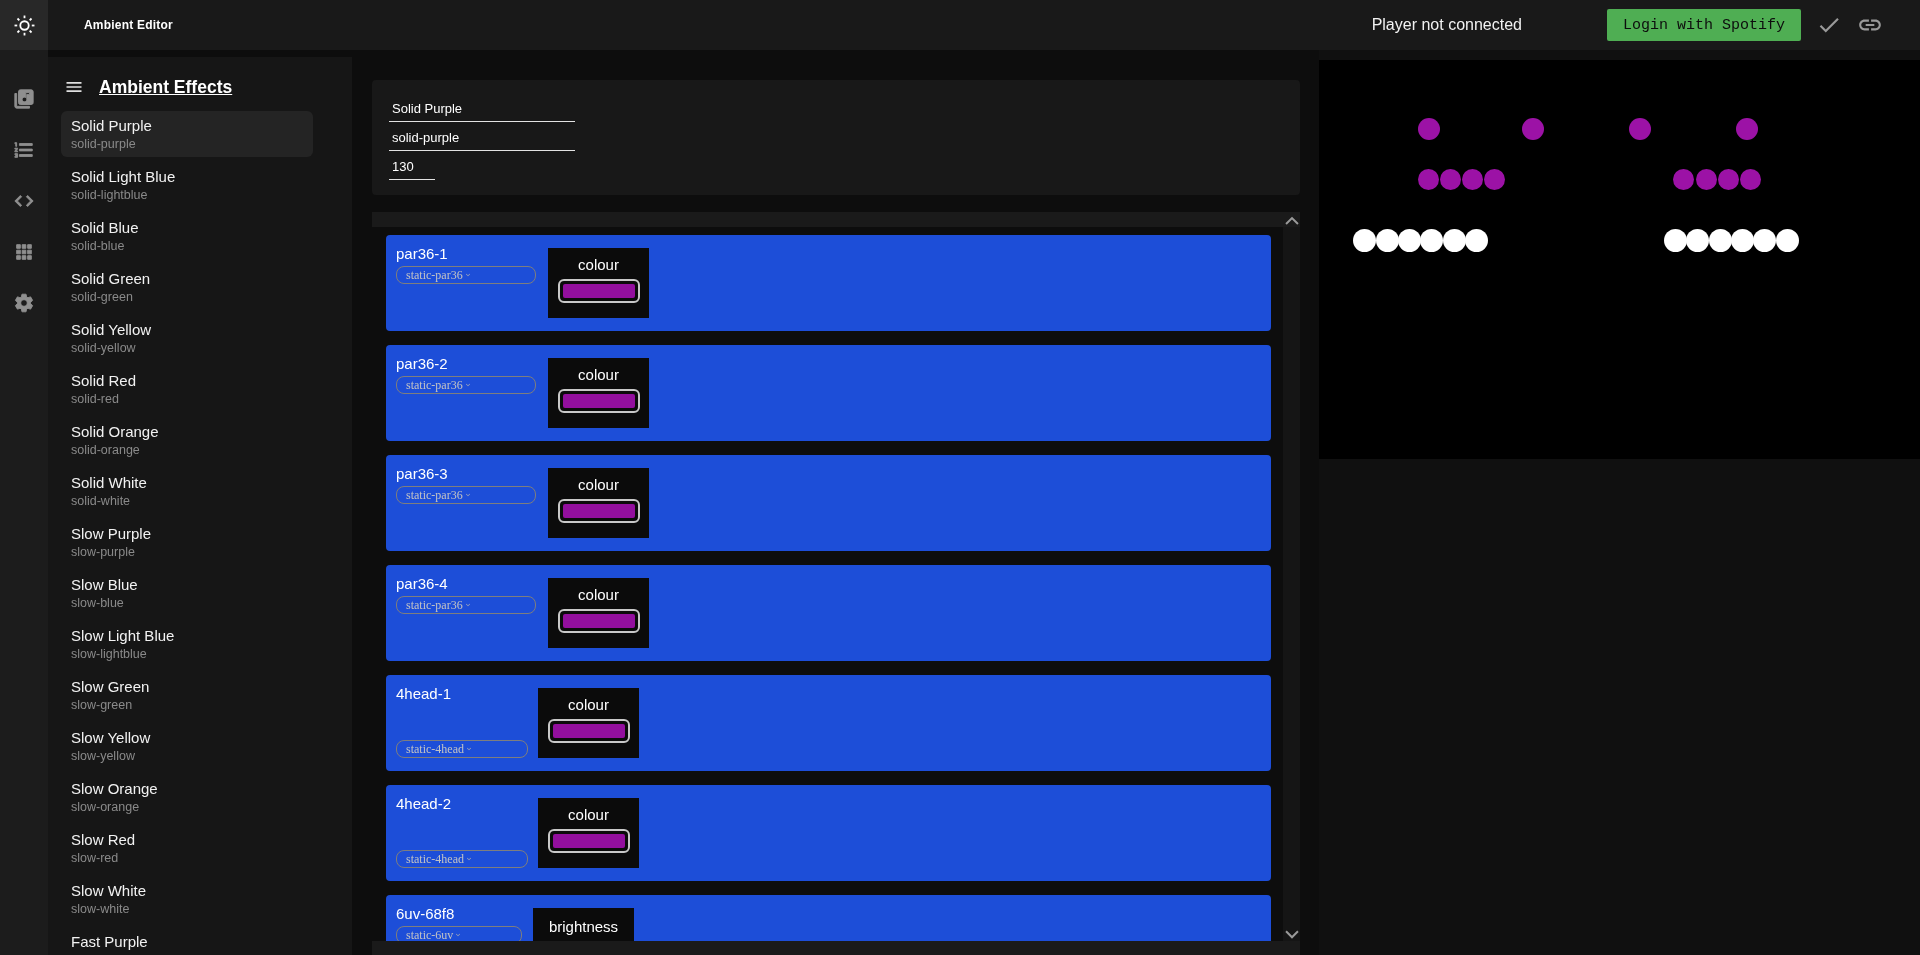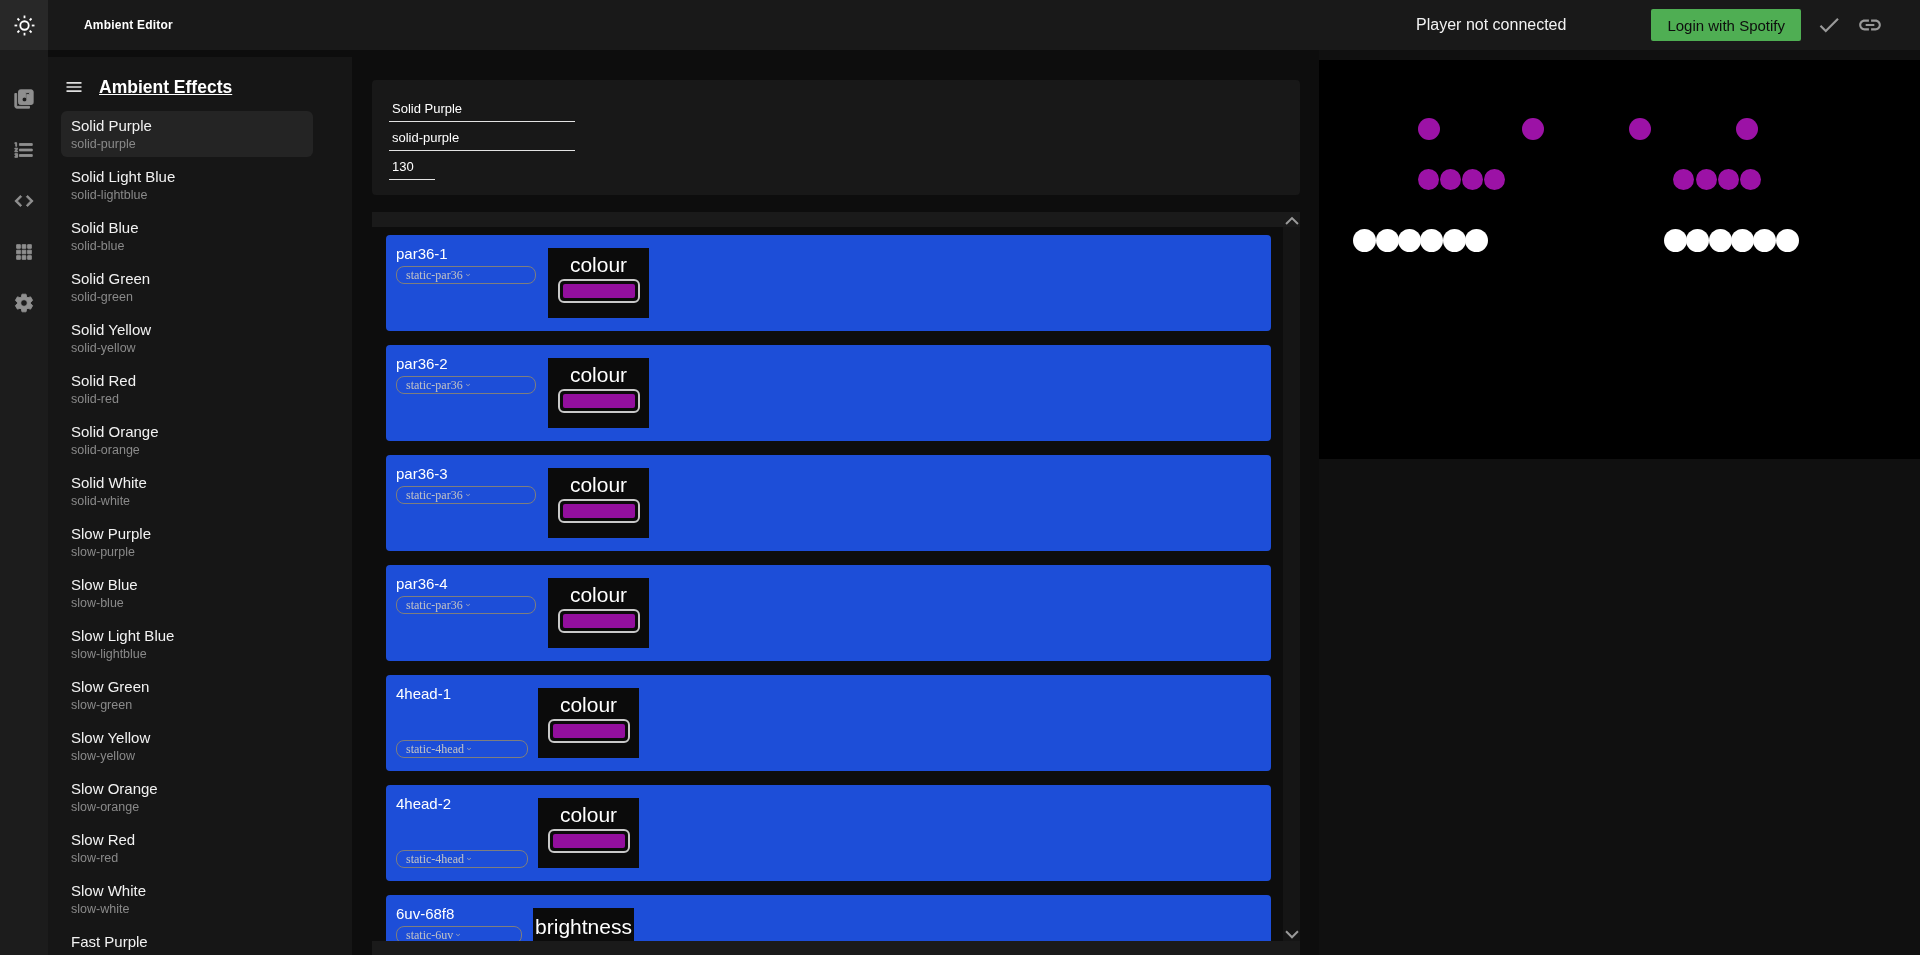--- a/index.html
+++ b/index.html
@@ -14,21 +14,21 @@
   .rail-btn.tile { width:48px; height:50px; margin:0 0 10px 0; background:#282828; }
   .rail-btn.tile svg { fill:#ffffff; stroke:#ffffff; width:23px; height:23px; }
 
   
   #appbar { position:absolute; left:48px; right:0; top:0; height:50px; background:#191919;
             display:flex; align-items:center; padding-right:37px; z-index:4; }
   #app-title { font-size:12px; font-weight:700; letter-spacing:.2px; margin-left:36px; }
   #appbar .spacer { flex:1; }
   #player-status { font-size:16px; color:#f2f2f2; margin-right:85px; }
   #login-btn { height:32px; padding:0 16px; border:none; border-radius:2px; background:#4fae53;
-               color:#0d0d0d; font-size:15px; font-family:Liberation Sans, sans-serif; cursor:pointer; }
+               color:#0d0d0d; font-size:15px; font-family:Liberation Mono, monospace; cursor:pointer; }
   .bar-icon { width:26px; height:26px; margin-left:15px; display:inline-flex; cursor:pointer; }
   .bar-icon svg { width:26px; height:26px; fill:#9a9a9a; }
 
   
   #sidebar { position:absolute; left:48px; top:57px; width:304px; bottom:0; background:#161616; z-index:3; overflow:hidden; }
   .sb-header { display:flex; align-items:center; padding:16px 0 10px 16px; height:54px;text-decoration:underline; }
   .sb-header .menu-ic { width:20px; height:20px; cursor:pointer; display:flex; }
   .sb-header .menu-ic svg { width:20px; height:20px; fill:#e0e0e0; }
   #sidebar-title { font-size:17.5px; font-weight:700; margin-left:15px; }
   #effect-list { padding:0; }
@@ -62,21 +62,21 @@
   .dev-select span { font-size:12px; color:#c4c4c4; line-height:16px; }
   .dev-select svg { width:10px; height:8px; fill:#b0b0b0; }
   .device.t-par36 .dev-select { width:140px; }
   .device.t-4head .dev-select { width:132px;margin-top:38px; }
   .device.t-6uv   .dev-select { width:126px; }
   .ctrl-panel { position:absolute; top:13px; width:101px; height:70px; background:#0b0b0b;
                 display:flex; flex-direction:column; align-items:center; padding-top:8px; }
   .device.t-par36 .ctrl-panel { left:162px; }
   .device.t-4head .ctrl-panel { left:152px; }
   .device.t-6uv   .ctrl-panel { left:147px; padding-top:10px; height:80px; }
-  .ctrl-label { font-size:21px; line-height:18px; margin-bottom:5px; }
+  .ctrl-label { font-size:15px; line-height:18px; margin-bottom:5px; }
   .swatch { width:82px; height:24px; border:2px solid #c9c9c9; border-radius:6px; padding:3px; cursor:pointer; }
   .swatch .fill { width:100%; height:100%; border-radius:2px; }
 
   
   #preview { position:absolute; left:1319px; right:0; top:50px; bottom:0; background:#101010; }
   #stage { position:absolute; left:0; top:10px; width:601px; height:399px; background:#000; }
   .light { position:absolute; border-radius:50%; }
 </style>
 </head>
 <body>

